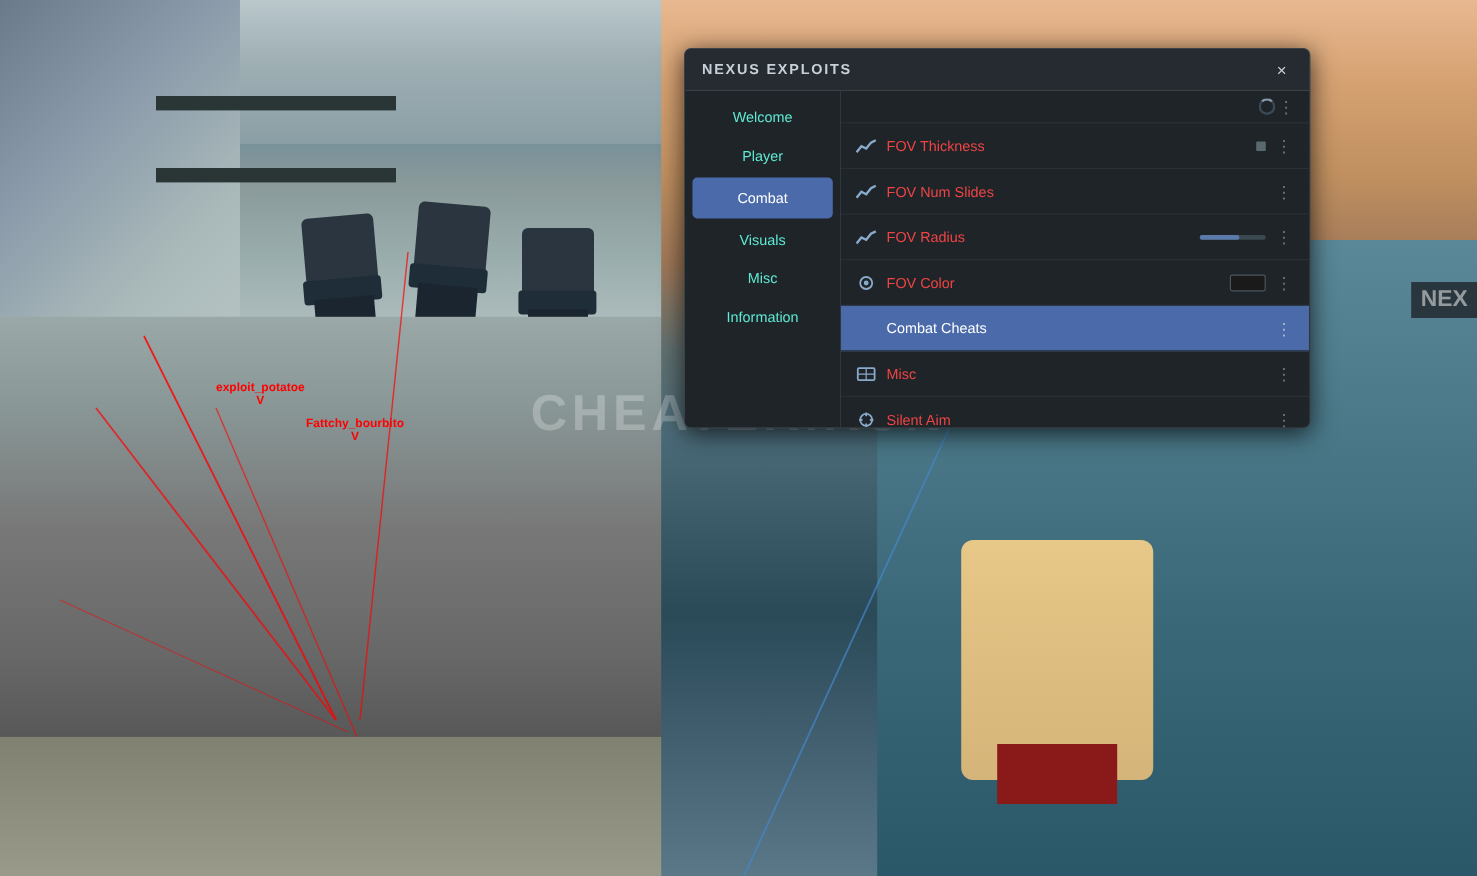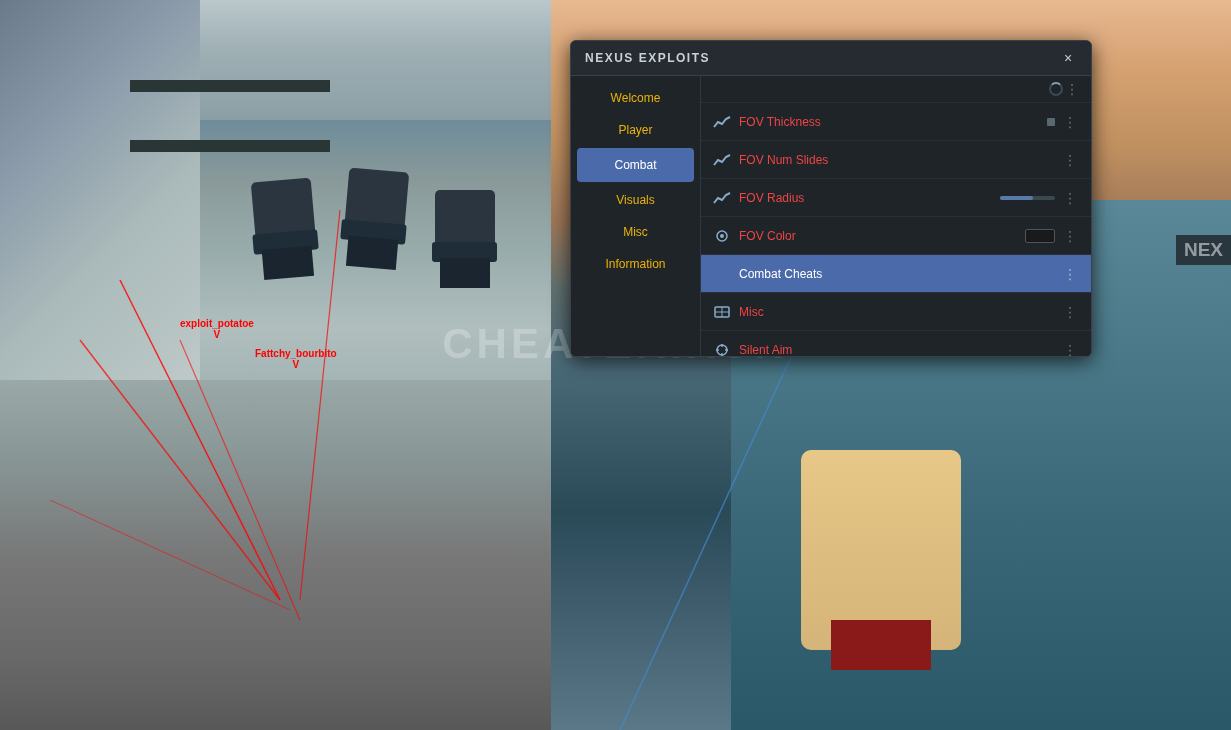--- a/index.html
+++ b/index.html
@@ -20,21 +20,21 @@
       width: 100%; height: 100%;
       background: linear-gradient(180deg, #7ab0b8 0%, #5a8a95 30%, #4a7a85 50%, #3a6575 60%, #5a6060 65%, #6a6a5a 70%, #7a7a6a 80%, #8a8a7a 90%, #9a9a8a 100%);
       overflow: hidden;
     }
 
     
     .room-scene {
       position: absolute;
       top: 0; left: 0;
       width: 560px;
-      height: 730px;
+      height: 614px;
       background: linear-gradient(180deg, #7a9aaa 0%, #6a8a9a 15%, #8a9a9a 25%, #9aadad 35%, #b0bebe 45%, #a0b0b0 55%, #909a9a 65%, #707878 75%, #606868 85%, #505858 100%);
       overflow: hidden;
     }
 
     
     .room-wall-left {
       position: absolute;
       top: 0; left: 0;
       width: 200px;
       height: 400px;
@@ -277,21 +277,21 @@
     .panel-nav {
       width: 130px;
       background: #1e2428;
       border-right: 1px solid #2e3840;
       padding: 6px 0;
       flex-shrink: 0;
     }
 
     .nav-item {
       padding: 9px 14px;
-      color: #eab308;
+      color: #5eead4;
       font-size: 12px;
       cursor: pointer;
       text-align: center;
     }
 
     .nav-item.active {
       background: #4a6aaa;
       color: #ffffff;
       border-radius: 4px;
       margin: 2px 6px;

